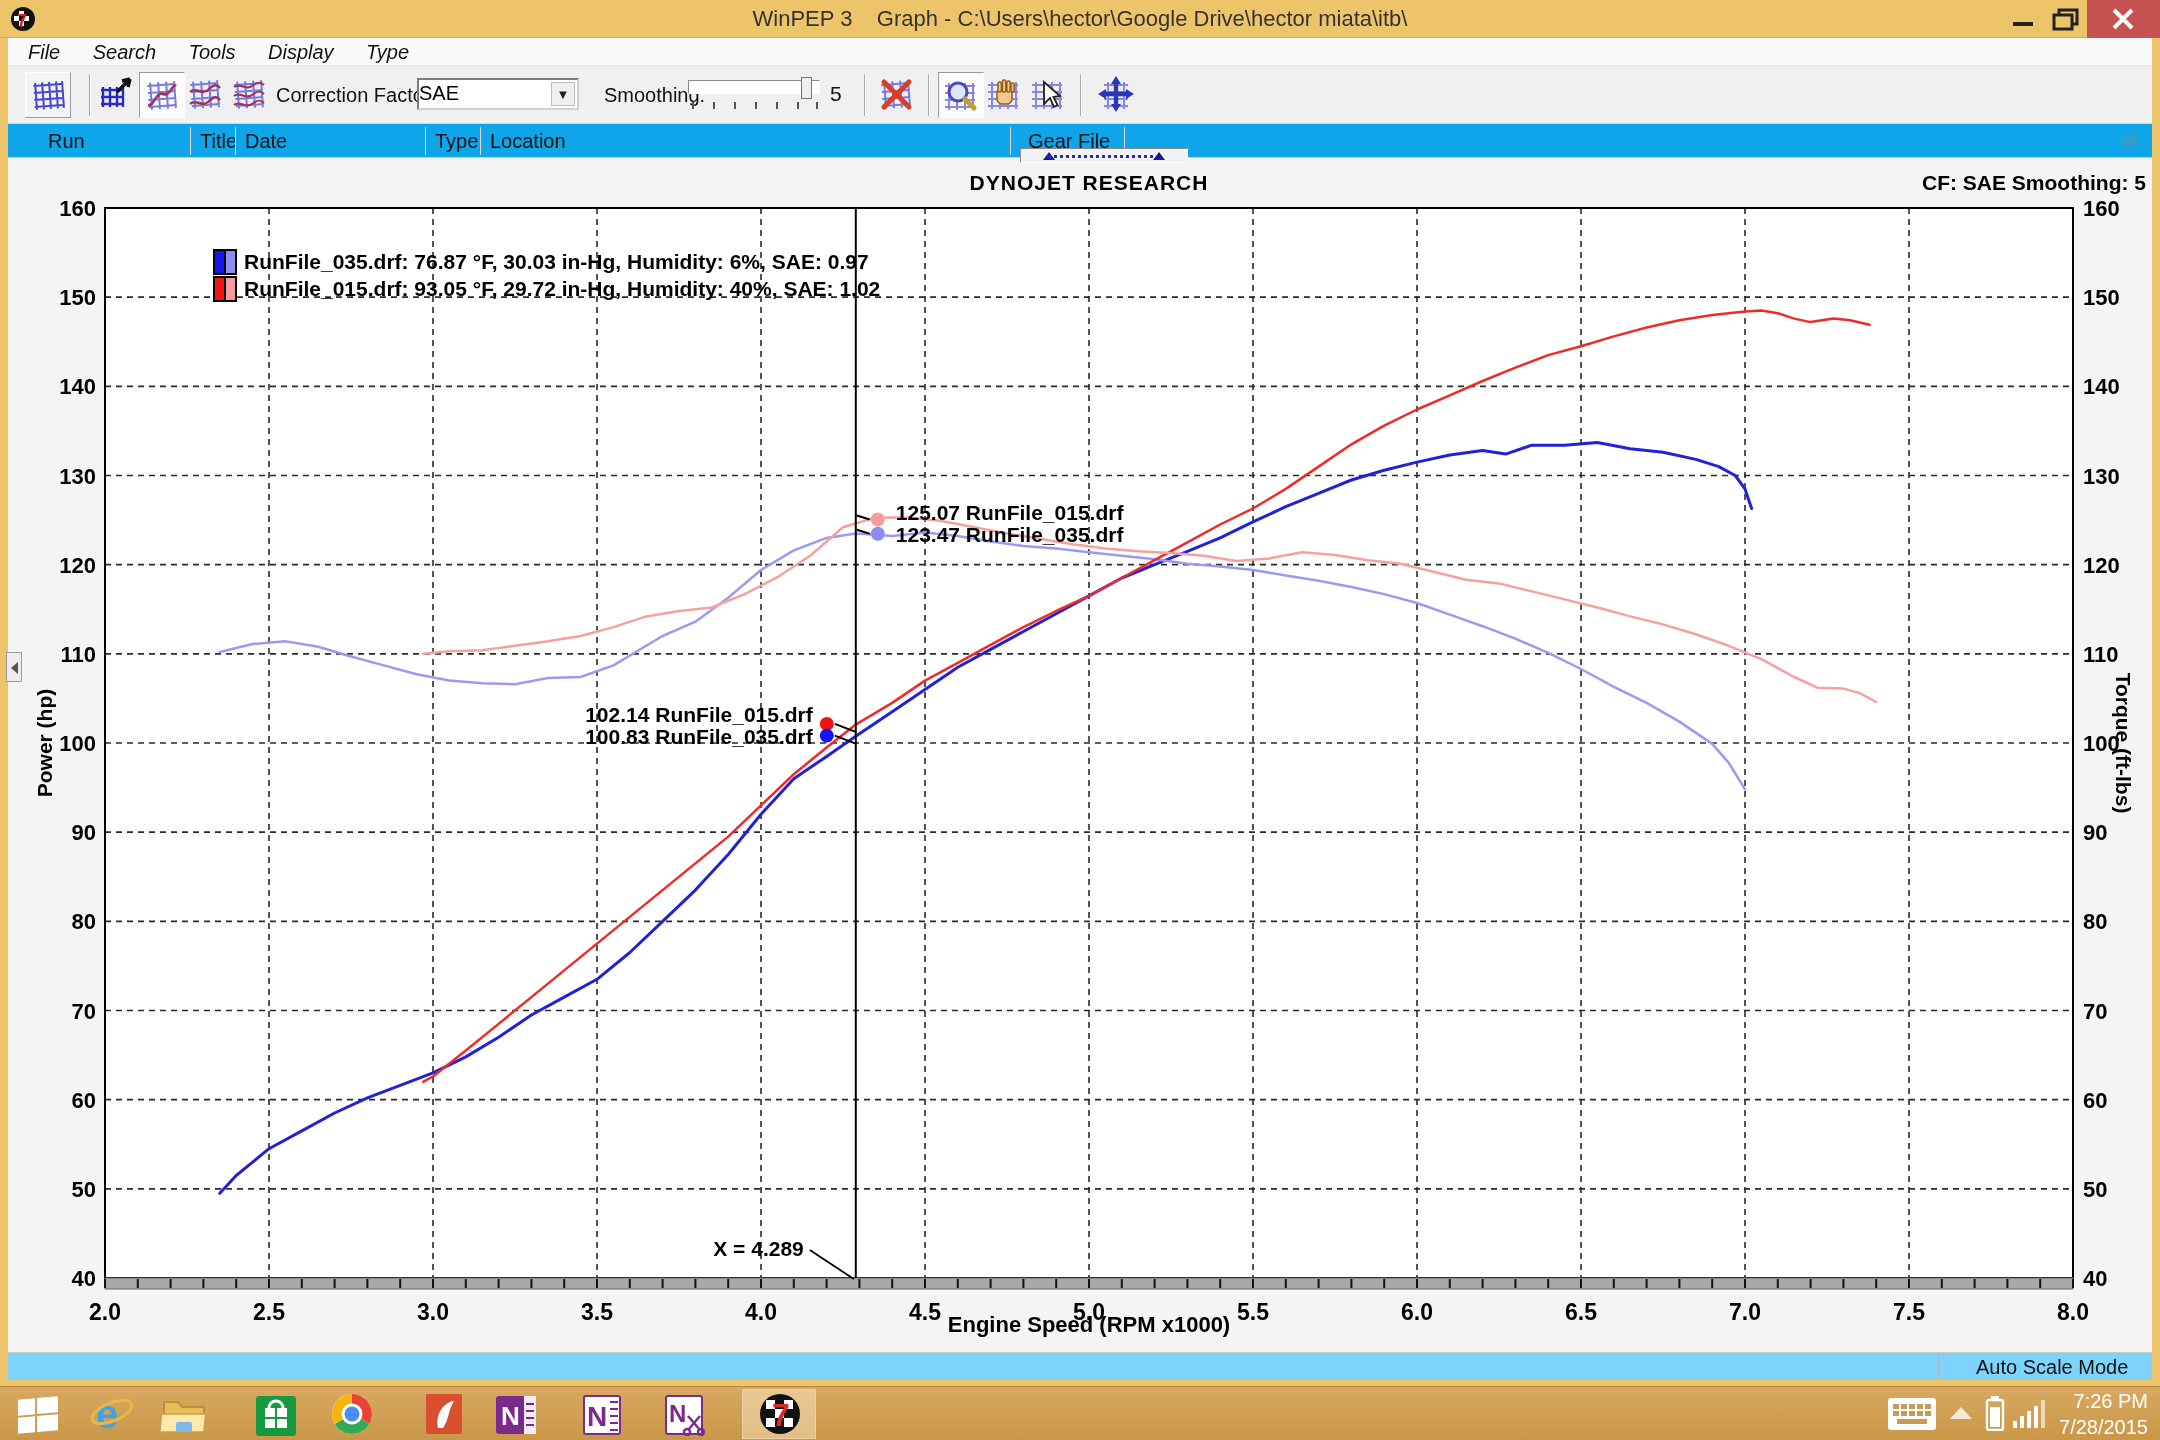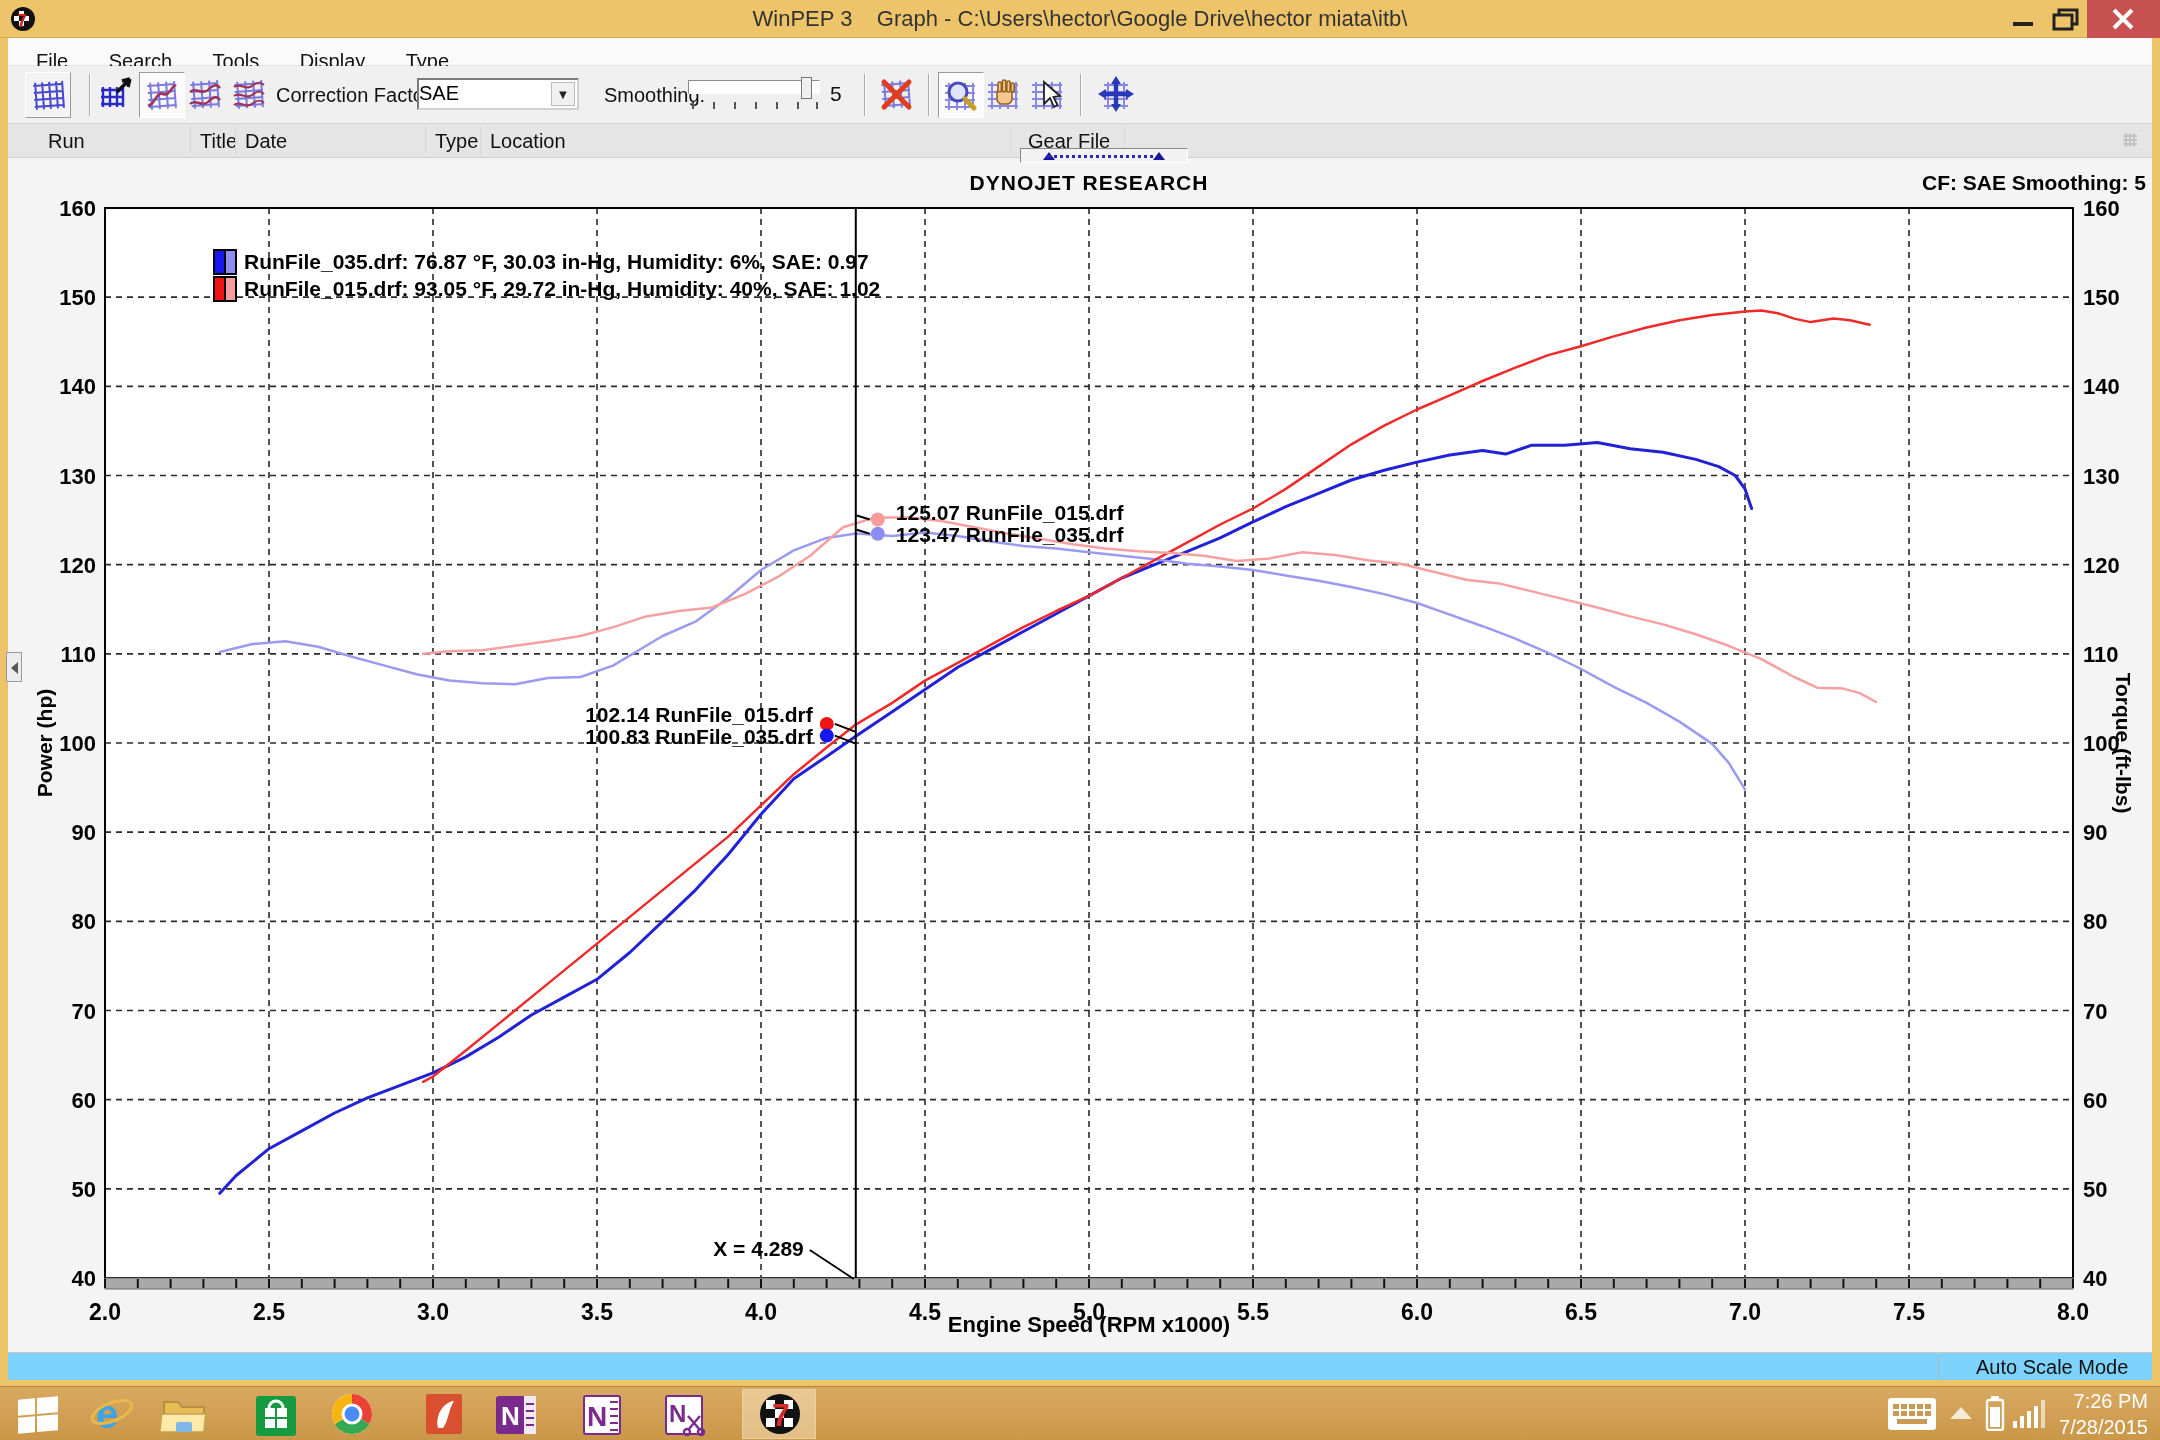--- a/index.html
+++ b/index.html
@@ -9,37 +9,37 @@
   .titlebar{position:absolute;left:0;top:0;width:2160px;height:38px;background:#eec46a;border-bottom:1px solid #d8a94e;}
   .app-icon{position:absolute;left:10px;top:6px;width:26px;height:26px;}
   .title-text{position:absolute;left:0;right:0;top:0;height:38px;line-height:38px;text-align:center;
     font-size:22px;color:#333;white-space:pre;}
   .winbtn{position:absolute;top:0;height:38px;text-align:center;}
   .btn-min{left:2003px;width:42px;}
   .btn-restore{left:2045px;width:42px;}
   .btn-close{left:2087px;width:73px;background:#c75050;}
   
   .menubar{position:absolute;left:8px;top:38px;width:2144px;height:28px;background:#fafafa;border-bottom:1px solid #e3e3e3;}
-  .menu-item{display:inline-block;margin-left:20px;padding:12px 8px;font-size:20px;color:#111;}
+  .menu-item{display:inline-block;margin-left:12px;padding:3px 8px;font-size:20px;color:#111;font-style:italic;}
   
   .toolbar{position:absolute;left:8px;top:66px;width:2144px;height:58px;background:#f0f0f0;border-bottom:1px solid #d6d6d6;}
   .tbtn{position:absolute;top:6px;width:46px;height:46px;padding:2px;}
   .tbtn.raised{border:1px solid;border-color:#fff #9a9a9a #9a9a9a #fff;background:#f4f4f4;}
   .tbtn.active{border:1px solid;border-color:#9a9a9a #fff #fff #9a9a9a;background:#fbfbfb;}
   .tsep{position:absolute;top:8px;width:2px;height:42px;border-left:1px solid #ababab;border-right:1px solid #fff;}
   .tlabel{position:absolute;top:18px;font-size:20px;color:#111;}
   .combo{position:absolute;left:409px;top:12px;width:162px;height:32px;background:#fff;border:2px inset #d0d0d0;font-size:20px;line-height:27px;padding-left:0;color:#000;}
   .combo-arrow{position:absolute;right:2px;top:2px;width:24px;height:24px;background:#f0f0f0;border:1px solid #bbb;font-size:13px;line-height:24px;text-align:center;color:#222;}
   .slider{position:absolute;left:680px;top:14px;width:132px;height:14px;background:#fff;border:1px solid;border-color:#8a8a8a #fff #fff #8a8a8a;}
   .slider-thumb{position:absolute;left:112px;top:-4px;width:11px;height:22px;background:#efefef;border:1px solid #777;}
   .slider-ticks{position:absolute;left:684px;top:36px;width:126px;height:8px;}
   .slider-ticks i{position:absolute;top:0;width:2px;height:7px;background:#555;}
   .smoothing-value{position:absolute;left:822px;top:16px;font-size:21px;color:#111;}
   
-  .listheader{position:absolute;left:8px;top:124px;width:2144px;height:34px;background:#e5e5e5;border-bottom:1px solid #cfcfcf;text-align:center;}
+  .listheader{position:absolute;left:8px;top:124px;width:2144px;height:34px;background:#0ea5e9;border-bottom:1px solid #cfcfcf;text-align:center;}
   .col-label{position:absolute;top:6px;font-size:20px;color:#111;}
   .col-div{position:absolute;top:3px;width:1px;height:28px;background:#d8d8d8;}
   .gear-spinner{position:absolute;left:1012px;top:24px;width:168px;height:15px;background:#f2f2f2;border:1px solid;border-color:#8a8a8a #fff #fff #8a8a8a;z-index:5;}
   .gear-dots{position:absolute;left:26px;right:26px;top:6px;border-top:3px dotted #2a2ab0;}
   .tri{position:absolute;top:3px;width:0;height:0;border-left:6px solid transparent;border-right:6px solid transparent;border-bottom:8px solid #16169a;}
   .grid-handle{position:absolute;right:14px;top:8px;width:16px;height:16px;opacity:.45;}
   
   .graphpanel{position:absolute;left:8px;top:158px;width:2144px;height:1194px;background:#f4f4f4;}
   .chart-svg{position:absolute;left:0;top:0;width:2160px;height:1440px;pointer-events:none;}
   .mini-arrow{position:absolute;left:6px;top:652px;width:16px;height:30px;background:#ececec;border:1px solid #9a9a9a;z-index:4;}

